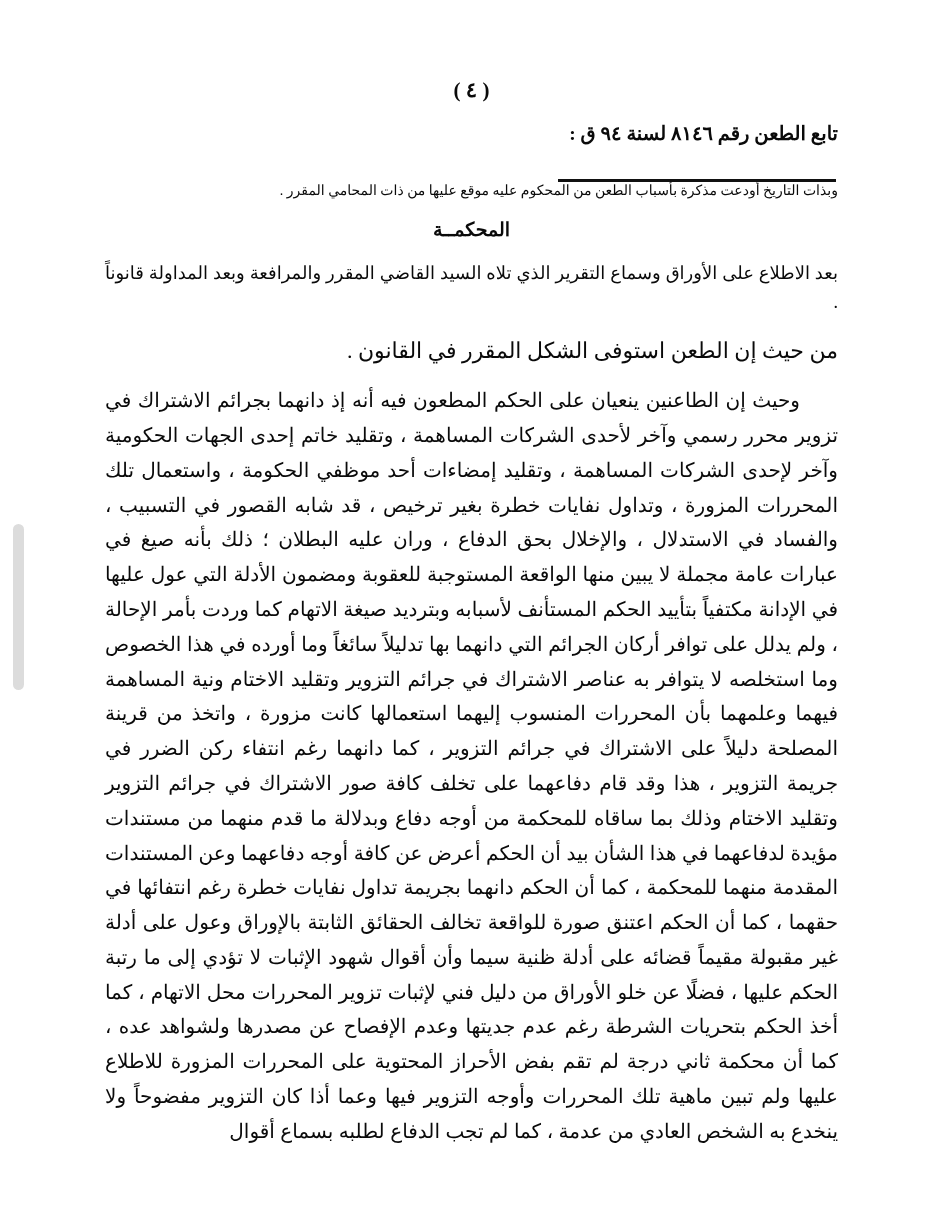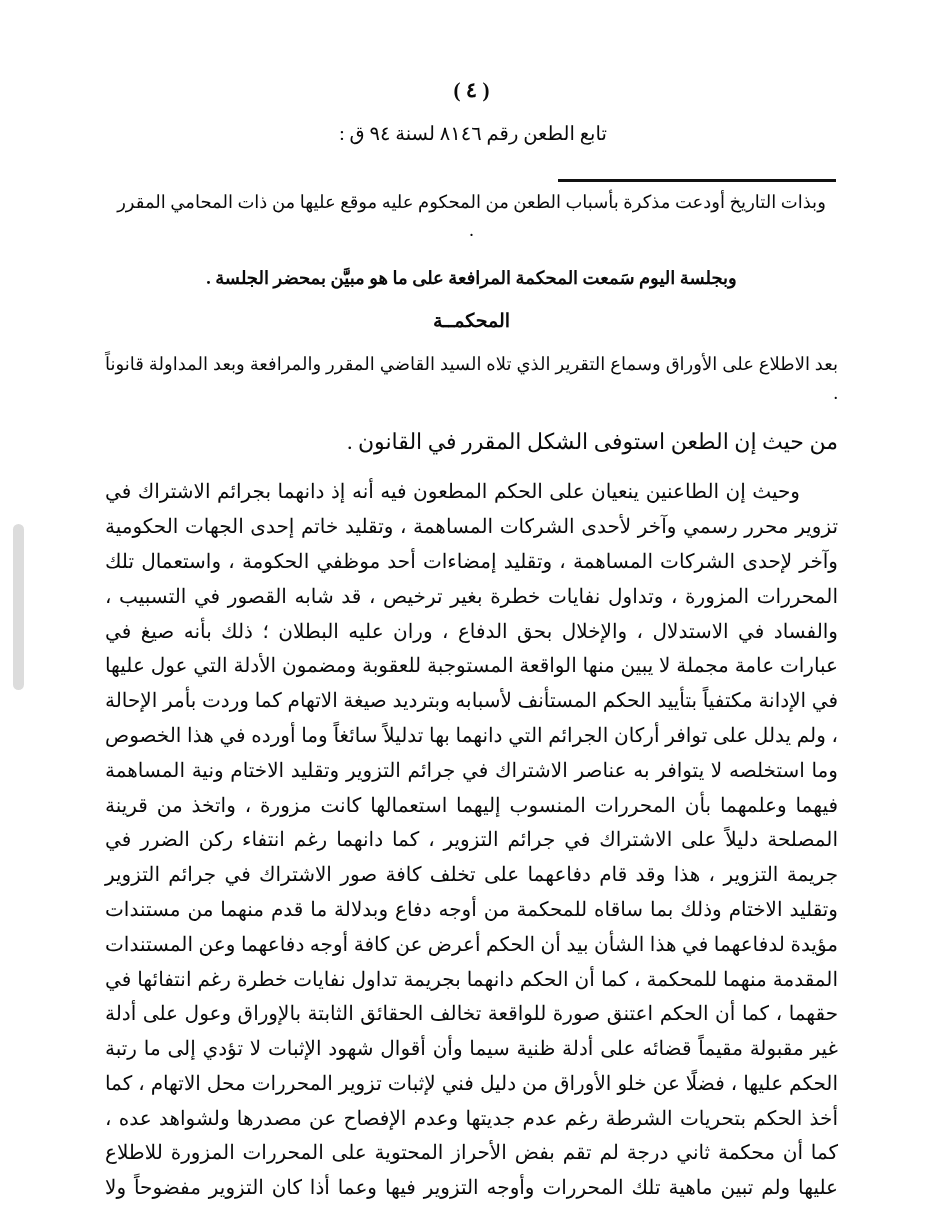--- a/index.html
+++ b/index.html
@@ -60,22 +60,22 @@
     margin-top: 78px;
     margin-bottom: 0;
     line-height: 1.2;
     direction: ltr;
   }
 
   .case-ref {
     margin-top: 18px;
     margin-bottom: 0;
     font-size: 19.5px;
-    font-weight: 400;
-    text-align: center;
+    font-weight: 700;
+    text-align: right;
     padding-left: 0;
     padding-right: 0;
     margin-right: 0;
     line-height: 1.3;
     direction: rtl;
   }
   .case-ref-inner {
     display: inline-block;
     padding-left: 3px;
   }
@@ -83,24 +83,24 @@
   .rule {
     position: absolute;
     right: 2px;
     top: 179px;
     width: 278px;
     height: 3px;
     background: #111111;
   }
 
   .intro-line {
-    margin: 8px;
-    font-size: 18px;
+    margin: 0;
+    font-size: 14px;
     line-height: 1.58;
-    text-align: center;
+    text-align: right;
     padding-top: 33px;
   }
 
   .bold-line {
     margin: 0;
     font-size: 18px;
     font-weight: 700;
     line-height: 1.58;
     text-align: center;
     padding-top: 12px;
@@ -159,21 +159,20 @@
     <div class="page-number">( ٤ )</div>
 
     <div class="case-ref">
       <span class="case-ref-inner">تابع الطعن رقم ٨١٤٦ لسنة ٩٤ ق :</span>
     </div>
 
     <div class="rule"></div>
 
     <p class="intro-line">وبذات التاريخ أودعت مذكرة بأسباب الطعن من المحكوم عليه موقع عليها من ذات المحامي المقرر .</p>
 
-    <p class="bold-line">وبجلسة اليوم سَمعت المحكمة المرافعة على ما هو مبيَّن بمحضر الجلسة .</p>
 
     <p class="court-heading">المحكمــة</p>
 
     <p class="bold-block">بعد الاطلاع على الأوراق وسماع التقرير الذي تلاه السيد القاضي المقرر والمرافعة وبعد المداولة قانوناً .</p>
 
     <p class="single-line">من حيث إن الطعن استوفى الشكل المقرر في القانون .</p>
 
     <p class="body-paragraph">وحيث إن الطاعنين ينعيان على الحكم المطعون فيه أنه إذ دانهما بجرائم الاشتراك في تزوير محرر رسمي وآخر لأحدى الشركات المساهمة ، وتقليد خاتم إحدى الجهات الحكومية وآخر لإحدى الشركات المساهمة ، وتقليد إمضاءات أحد موظفي الحكومة ، واستعمال تلك المحررات المزورة ، وتداول نفايات خطرة بغير ترخيص ، قد شابه القصور في التسبيب ، والفساد في الاستدلال ، والإخلال بحق الدفاع ، وران عليه البطلان ؛ ذلك بأنه صيغ في عبارات عامة مجملة لا يبين منها الواقعة المستوجبة للعقوبة ومضمون الأدلة التي عول عليها في الإدانة مكتفياً بتأييد الحكم المستأنف لأسبابه وبترديد صيغة الاتهام كما وردت بأمر الإحالة ، ولم يدلل على توافر أركان الجرائم التي دانهما بها تدليلاً سائغاً وما أورده في هذا الخصوص وما استخلصه لا يتوافر به عناصر الاشتراك في جرائم التزوير وتقليد الاختام ونية المساهمة فيهما وعلمهما بأن المحررات المنسوب إليهما استعمالها كانت مزورة ، واتخذ من قرينة المصلحة دليلاً على الاشتراك في جرائم التزوير ، كما دانهما رغم انتفاء ركن الضرر في جريمة التزوير ، هذا وقد قام دفاعهما على تخلف كافة صور الاشتراك في جرائم التزوير وتقليد الاختام وذلك بما ساقاه للمحكمة من أوجه دفاع وبدلالة ما قدم منهما من مستندات مؤيدة لدفاعهما في هذا الشأن بيد أن الحكم أعرض عن كافة أوجه دفاعهما وعن المستندات المقدمة منهما للمحكمة ، كما أن الحكم دانهما بجريمة تداول نفايات خطرة رغم انتفائها في حقهما ، كما أن الحكم اعتنق صورة للواقعة تخالف الحقائق الثابتة بالإوراق وعول على أدلة غير مقبولة مقيماً قضائه على أدلة ظنية سيما وأن أقوال شهود الإثبات لا تؤدي إلى ما رتبة الحكم عليها ، فضلًا عن خلو الأوراق من دليل فني لإثبات تزوير المحررات محل الاتهام ، كما أخذ الحكم بتحريات الشرطة رغم عدم جديتها وعدم الإفصاح عن مصدرها ولشواهد عده ، كما أن محكمة ثاني درجة لم تقم بفض الأحراز المحتوية على المحررات المزورة للاطلاع عليها ولم تبين ماهية تلك المحررات وأوجه التزوير فيها وعما أذا كان التزوير مفضوحاً ولا ينخدع به الشخص العادي من عدمة ، كما لم تجب الدفاع لطلبه بسماع أقوال</p>
 
   </div>

